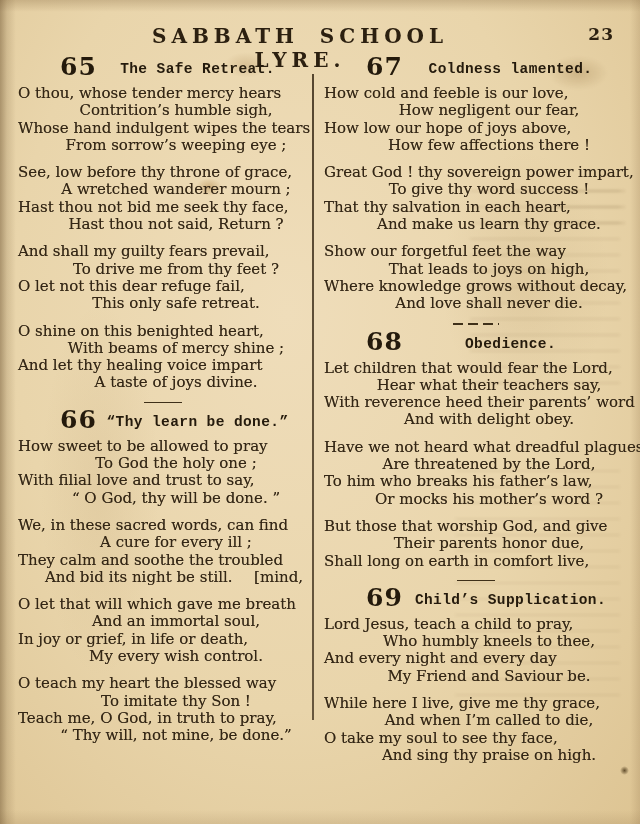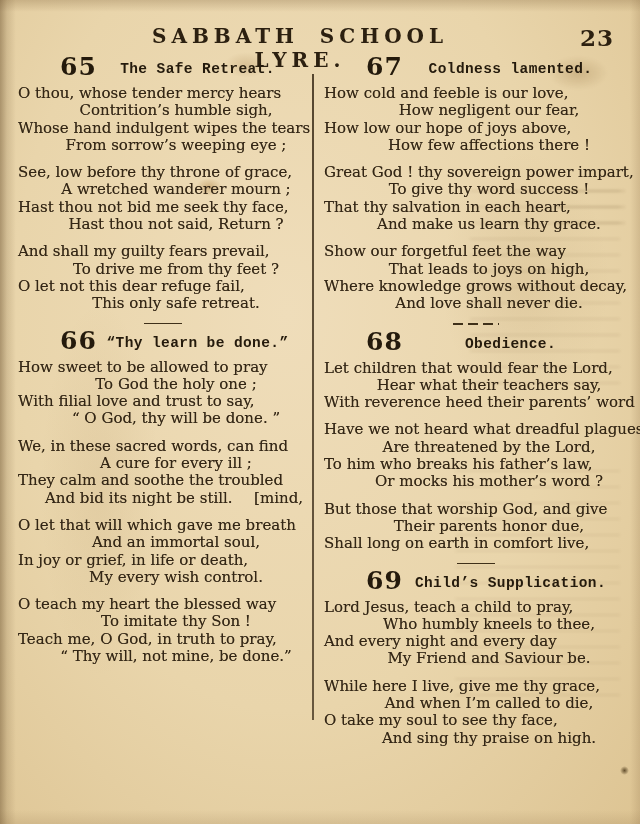--- a/index.html
+++ b/index.html
@@ -26,21 +26,21 @@
     background:repeating-linear-gradient(180deg, rgba(90,65,30,.9) 0 2px, rgba(90,65,30,0) 2px 16px);}
   .b1{left:470px;top:190px;width:150px;height:200px;}
   .b2{left:455px;top:470px;width:165px;height:230px;opacity:.08;}
   .b3{left:555px;top:190px;width:70px;height:40px;opacity:.14;}
 
   .running-head{
     position:absolute;top:24px;left:100px;width:400px;text-align:center;
     font-size:20px;font-weight:bold;letter-spacing:5px;word-spacing:9px;color:#2c2010;
   }
   .page-num{
-    position:absolute;top:24px;right:26px;font-size:23px;font-weight:bold;color:#2c2010;letter-spacing:1px;
+    position:absolute;top:24px;right:26px;font-size:17px;font-weight:bold;color:#2c2010;letter-spacing:1px;
   }
   .col{position:absolute;top:56px;}
   .col-left{left:18px;width:289px;}
   .col-right{left:324px;width:303px;}
   .col-rule{position:absolute;left:312px;top:74px;height:646px;width:2px;
     background:linear-gradient(180deg,rgba(60,45,25,.85),rgba(60,45,25,.75));}
 
   .hymn-header{position:relative;text-align:center;height:26px;margin-bottom:3px;margin-left:40px;}
   .hymn-number{position:absolute;left:2px;top:-4px;font-size:25px;font-weight:bold;letter-spacing:1px;color:#241a0c;}
   .hymn-title{display:inline-block;padding-left:30px;font-size:14.5px;font-weight:bold;color:#241a0c;letter-spacing:.4px;line-height:26px;font-family:Liberation Mono, monospace;}
@@ -89,20 +89,26 @@
         <div class="verse-line indent">A wretched wanderer mourn ;</div>
         <div class="verse-line">Hast thou not bid me seek thy face,</div>
         <div class="verse-line indent">Hast thou not said, Return ?</div>
       </div>
       <div class="stanza">
         <div class="verse-line">And shall my guilty fears prevail,</div>
         <div class="verse-line indent">To drive me from thy feet ?</div>
         <div class="verse-line">O let not this dear refuge fail,</div>
         <div class="verse-line indent">This only safe retreat.</div>
       </div>
+      <div class="stanza">
+        <div class="verse-line">O shine on this benighted heart,</div>
+        <div class="verse-line indent">With beams of mercy shine ;</div>
+        <div class="verse-line">And let thy healing voice impart</div>
+        <div class="verse-line indent">A taste of joys divine.</div>
+      </div>
       <div class="divider solid"></div>
       <div class="hymn-header"><span class="hymn-number">66</span><span class="hymn-title">“Thy learn be done.”</span></div>
       <div class="stanza">
         <div class="verse-line">How sweet to be allowed to pray</div>
         <div class="verse-line indent">To God the holy one ;</div>
         <div class="verse-line">With filial love and trust to say,</div>
         <div class="verse-line indent">“ O God, thy will be done. ”</div>
       </div>
       <div class="stanza">
         <div class="verse-line">We, in these sacred words, can find</div>
@@ -145,20 +151,21 @@
         <div class="verse-line indent">That leads to joys on high,</div>
         <div class="verse-line">Where knowledge grows without decay,</div>
         <div class="verse-line indent">And love shall never die.</div>
       </div>
       <div class="divider dashed"></div>
       <div class="hymn-header"><span class="hymn-number">68</span><span class="hymn-title">Obedience.</span></div>
       <div class="stanza">
         <div class="verse-line">Let children that would fear the Lord,</div>
         <div class="verse-line indent">Hear what their teachers say,</div>
         <div class="verse-line">With reverence heed their parents’ word</div>
+        <div class="verse-line indent">And with delight obey.</div>
       </div>
       <div class="stanza">
         <div class="verse-line">Have we not heard what dreadful plagues</div>
         <div class="verse-line indent">Are threatened by the Lord,</div>
         <div class="verse-line">To him who breaks his father’s law,</div>
         <div class="verse-line indent">Or mocks his mother’s word ?</div>
       </div>
       <div class="stanza">
         <div class="verse-line">But those that worship God, and give</div>
         <div class="verse-line indent">Their parents honor due,</div>

